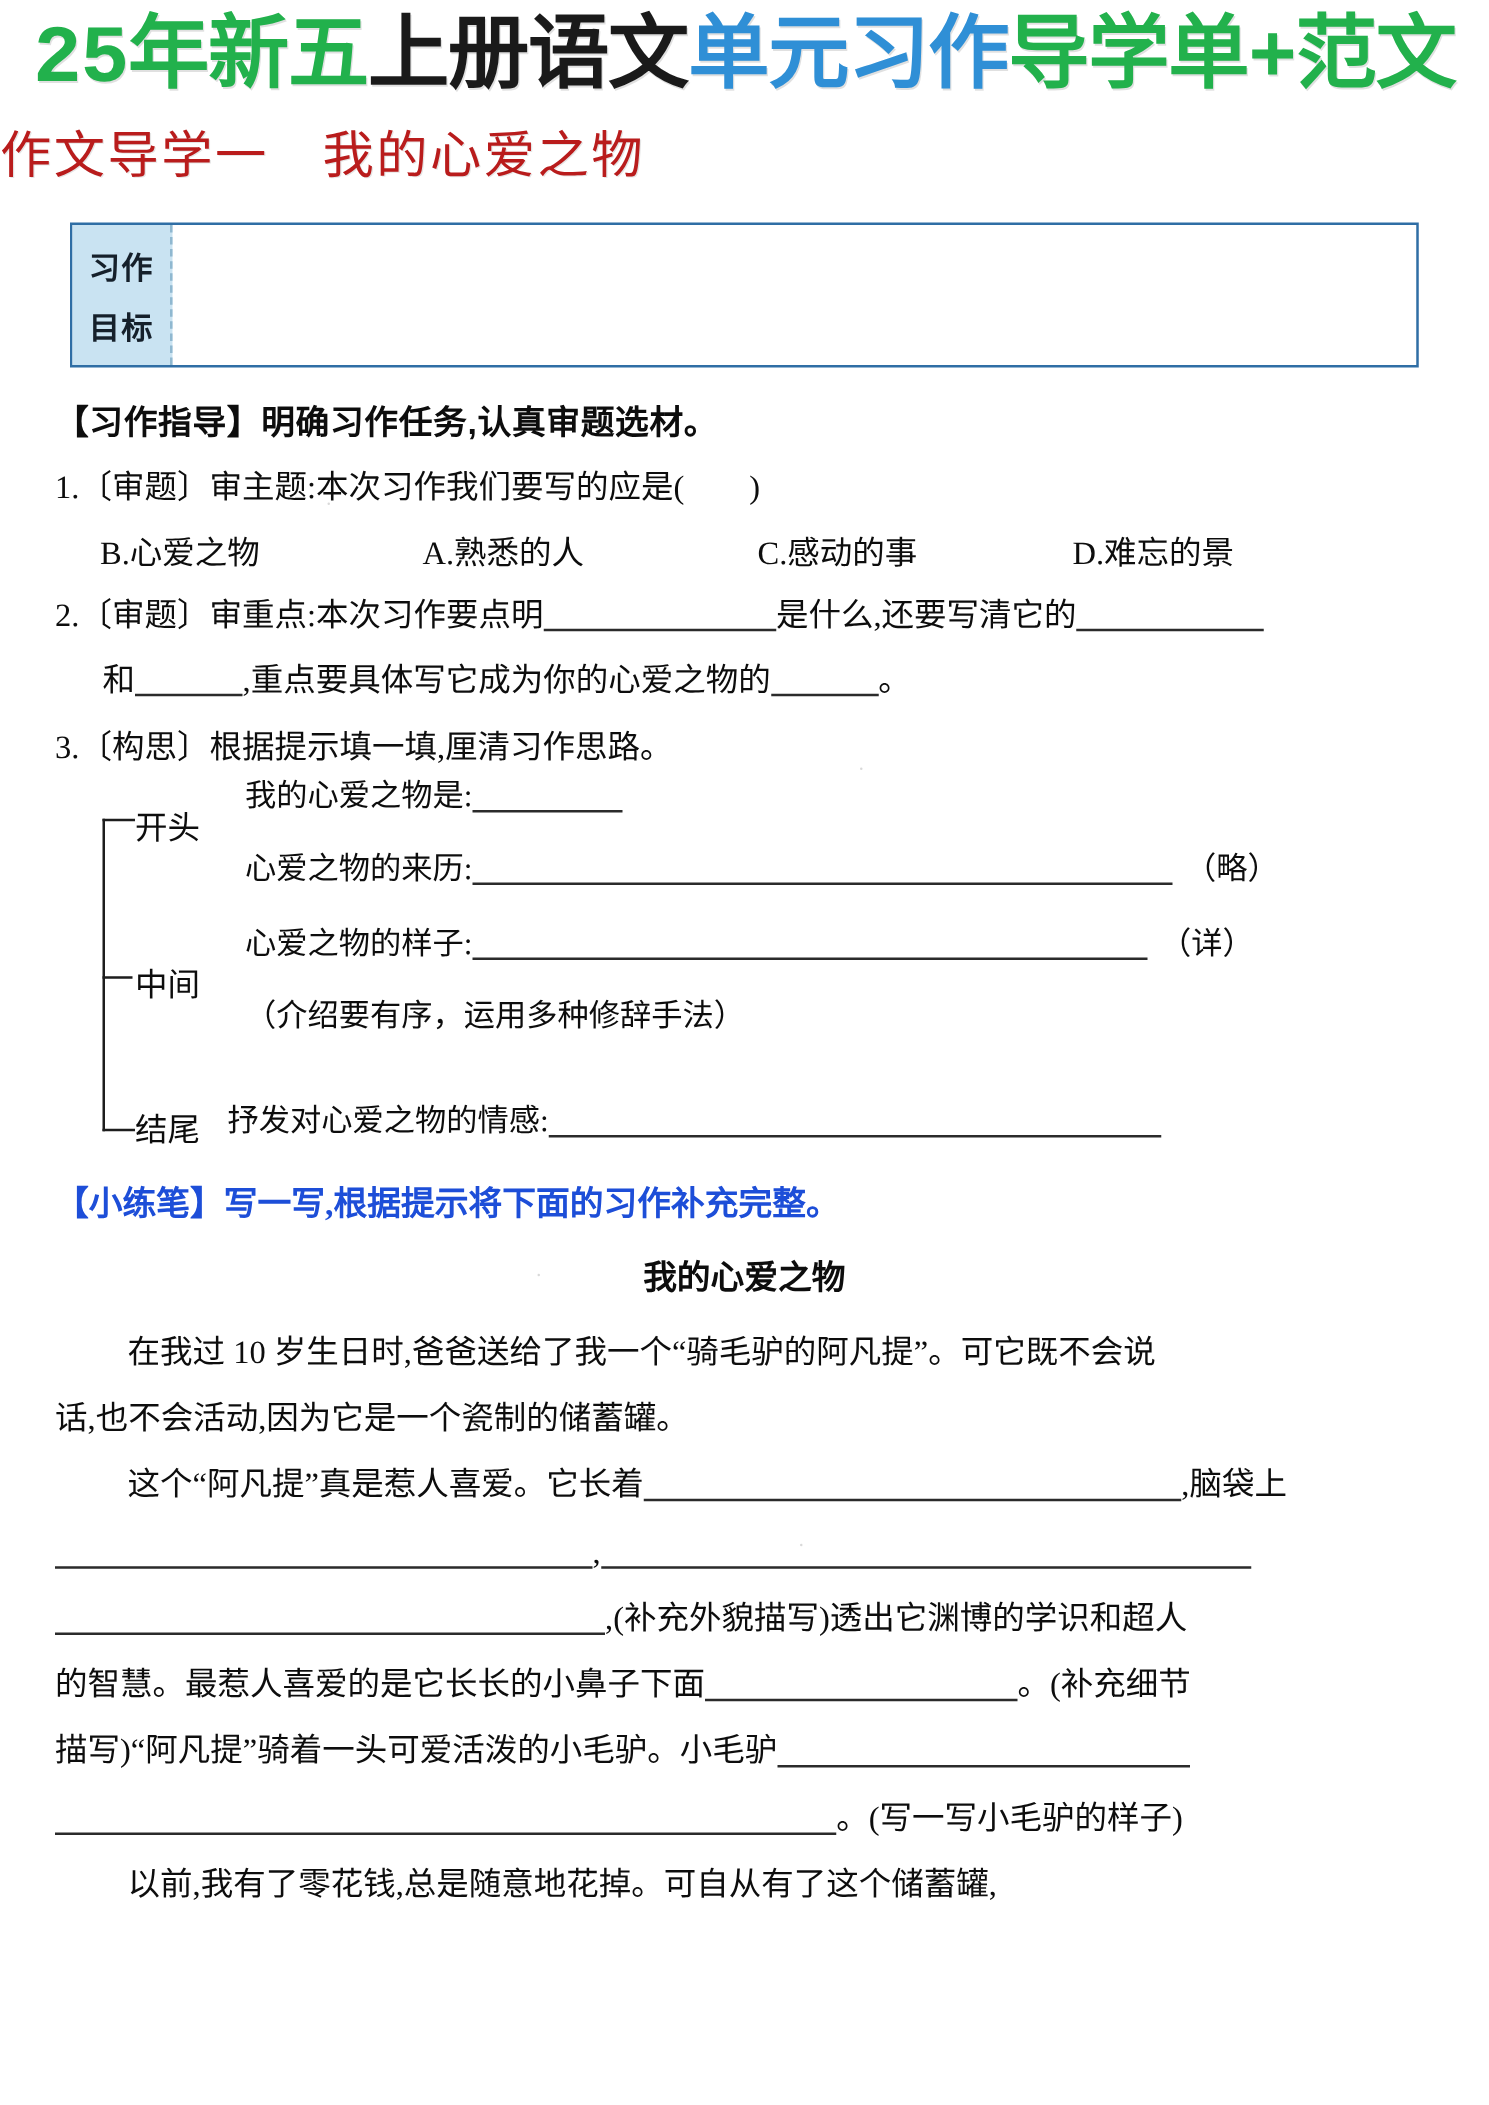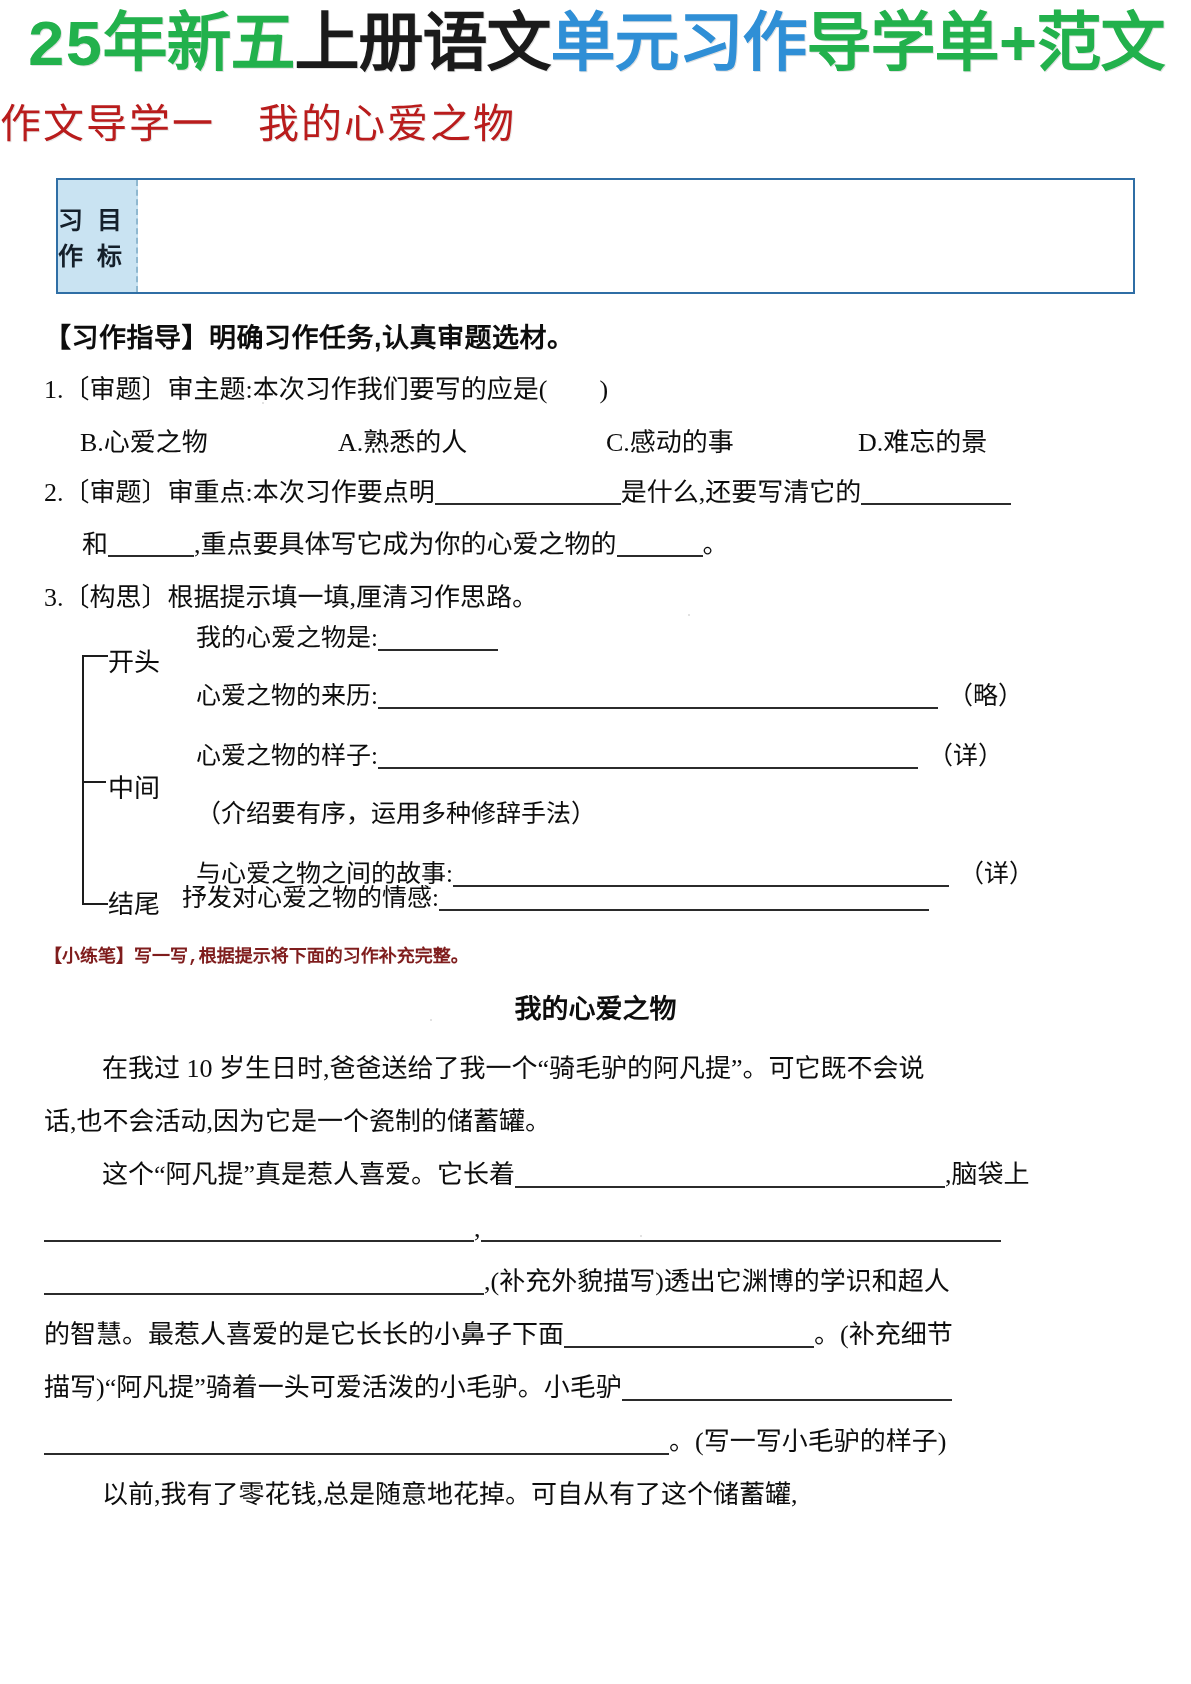--- a/index.html
+++ b/index.html
@@ -57,21 +57,21 @@
     border: 2px solid #2f6ea5;
     display: flex;
     min-height: 112px;
     background: #ffffff;
   }
   .goal-label-col {
     width: 78px;
     background: #c9e3f2;
     border-right: 2px dashed #8fb8d0;
     display: flex;
-    flex-direction: row;
+    flex-direction: column;
     justify-content: space-around;
     align-items: center;
     padding: 8px 0;
   }
   .goal-label {
     font-family: "Liberation Sans", "DejaVu Sans", sans-serif;
     font-weight: bold;
     font-size: 25px;
     color: #15202b;
     letter-spacing: 1px;
@@ -189,24 +189,24 @@
   .r-496 { width: 496px; }
   .r-490 { width: 490px; }
   .paren-note {
     font-size: 25px;
     margin-left: 10px;
   }
 
   
   .essay-head {
     margin: 16px 44px 0 44px;
-    font-family: Liberation Mono, monospace;
-    font-weight: bold;
-    font-size: 18px;
-    color: #7f1d1d;
+    font-family: Liberation Serif, serif;
+    font-weight: bold;
+    font-size: 27px;
+    color: #1d4ed8;
   }
   .essay-title {
     text-align: center;
     font-family: "Liberation Sans", "DejaVu Sans", sans-serif;
     font-weight: bold;
     font-size: 27px;
     margin-top: 20px;
     color: #0d0d0d;
   }
   .essay-body {
@@ -284,21 +284,20 @@
     <div class="node-label n-end">结尾</div>
 
     <div class="ol-row ol-r1"><span>我的心爱之物是:</span><span class="ruled r-120"></span></div>
 
     <div class="ol-row ol-r3"><span>心爱之物的样子:</span><span class="ruled r-540"></span><span class="paren-note">（详）</span></div>
 
     <div class="ol-row ol-r2"><span>心爱之物的来历:</span><span class="ruled r-560"></span><span class="paren-note">（略）</span></div>
 
     <div class="ol-row ol-r4"><span>（介绍要有序，运用多种修辞手法）</span></div>
 
-    <div class="ol-row ol-r5"><span>与心爱之物之间的故事:</span><span class="ruled r-496"></span><span class="paren-note">（详）</span></div>
 
     <div class="ol-row ol-r6"><span>抒发对心爱之物的情感:</span><span class="ruled r-490"></span></div>
   </div>
 
   <div class="essay-head">【小练笔】写一写,根据提示将下面的习作补充完整。</div>
   <div class="essay-title">我的心爱之物</div>
 
   <div class="essay-body">
     <div class="essay-line"><span class="indent2"></span><span>在我过 10 岁生日时,爸爸送给了我一个“骑毛驴的阿凡提”。可它既不会说</span></div>
 

